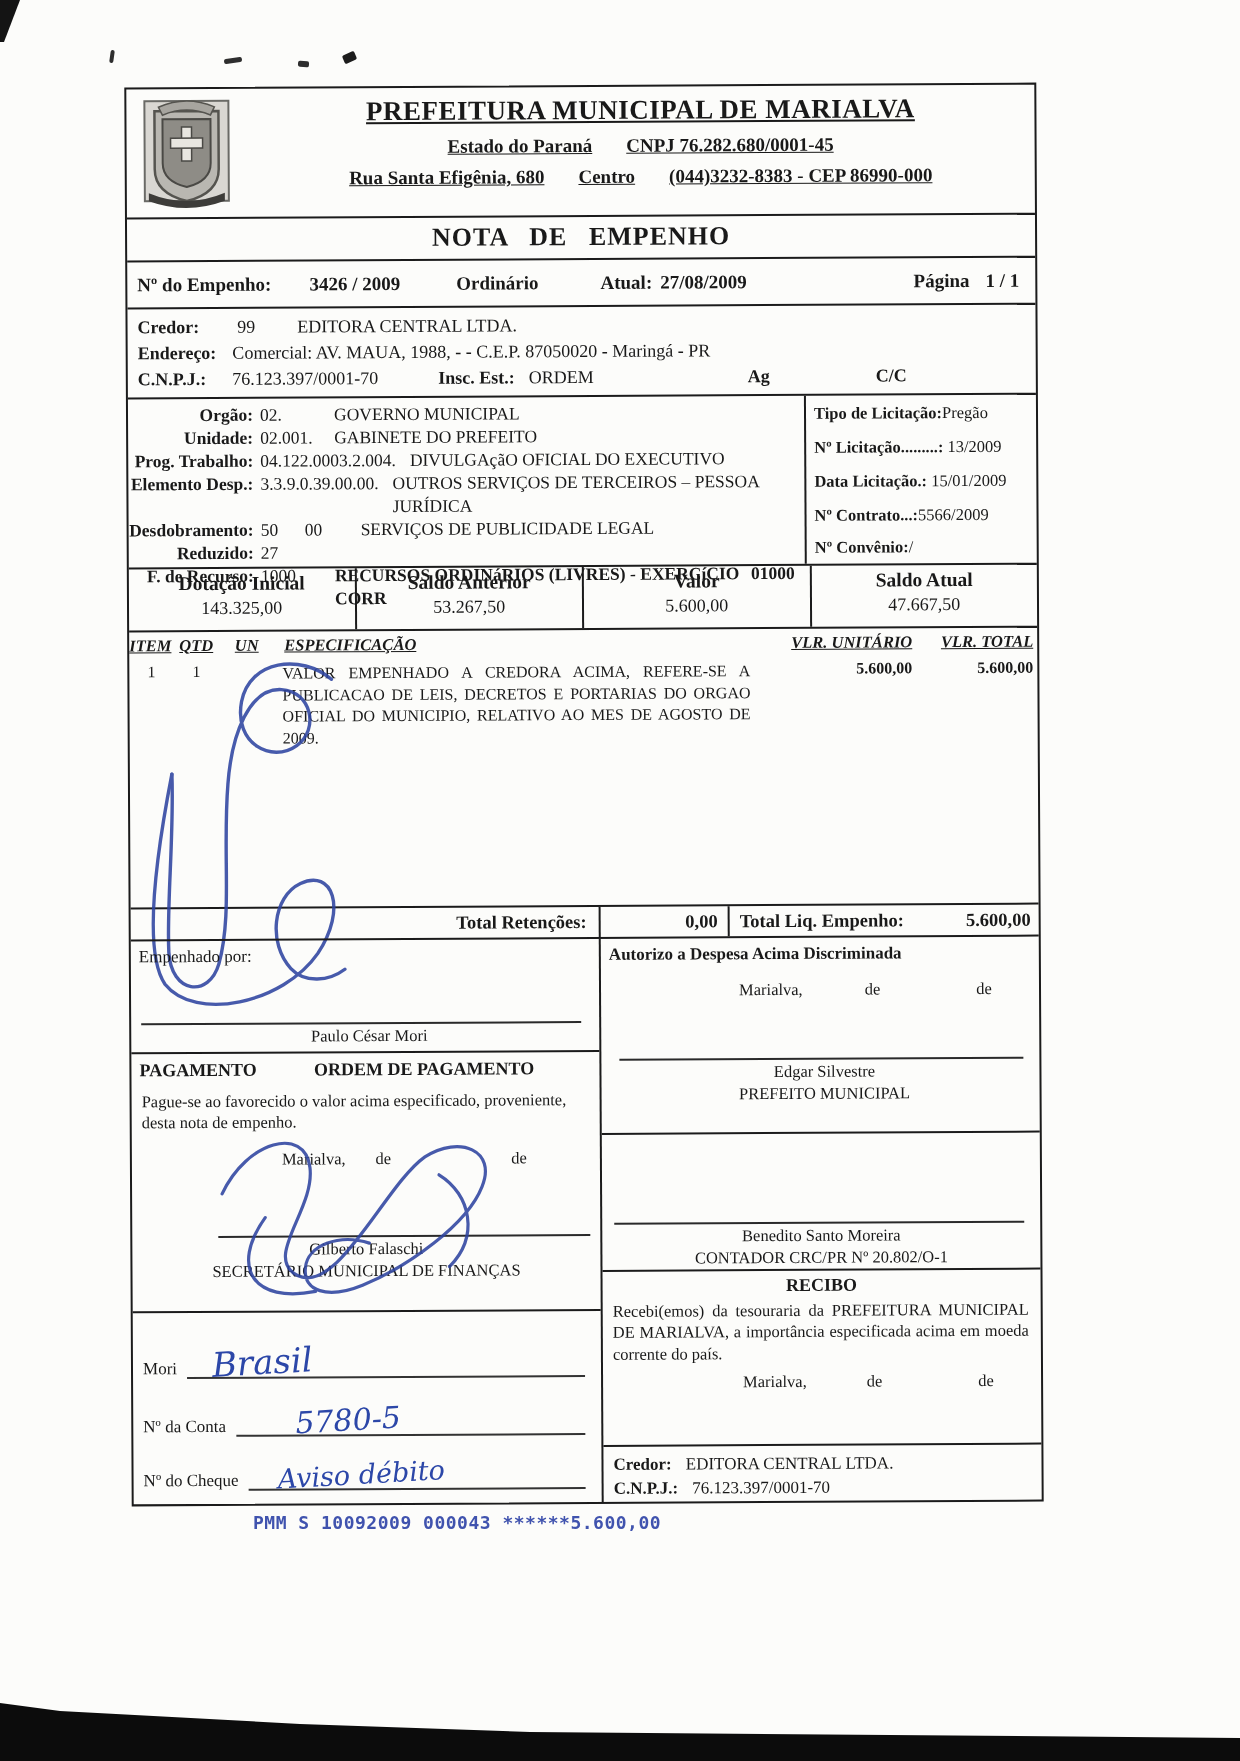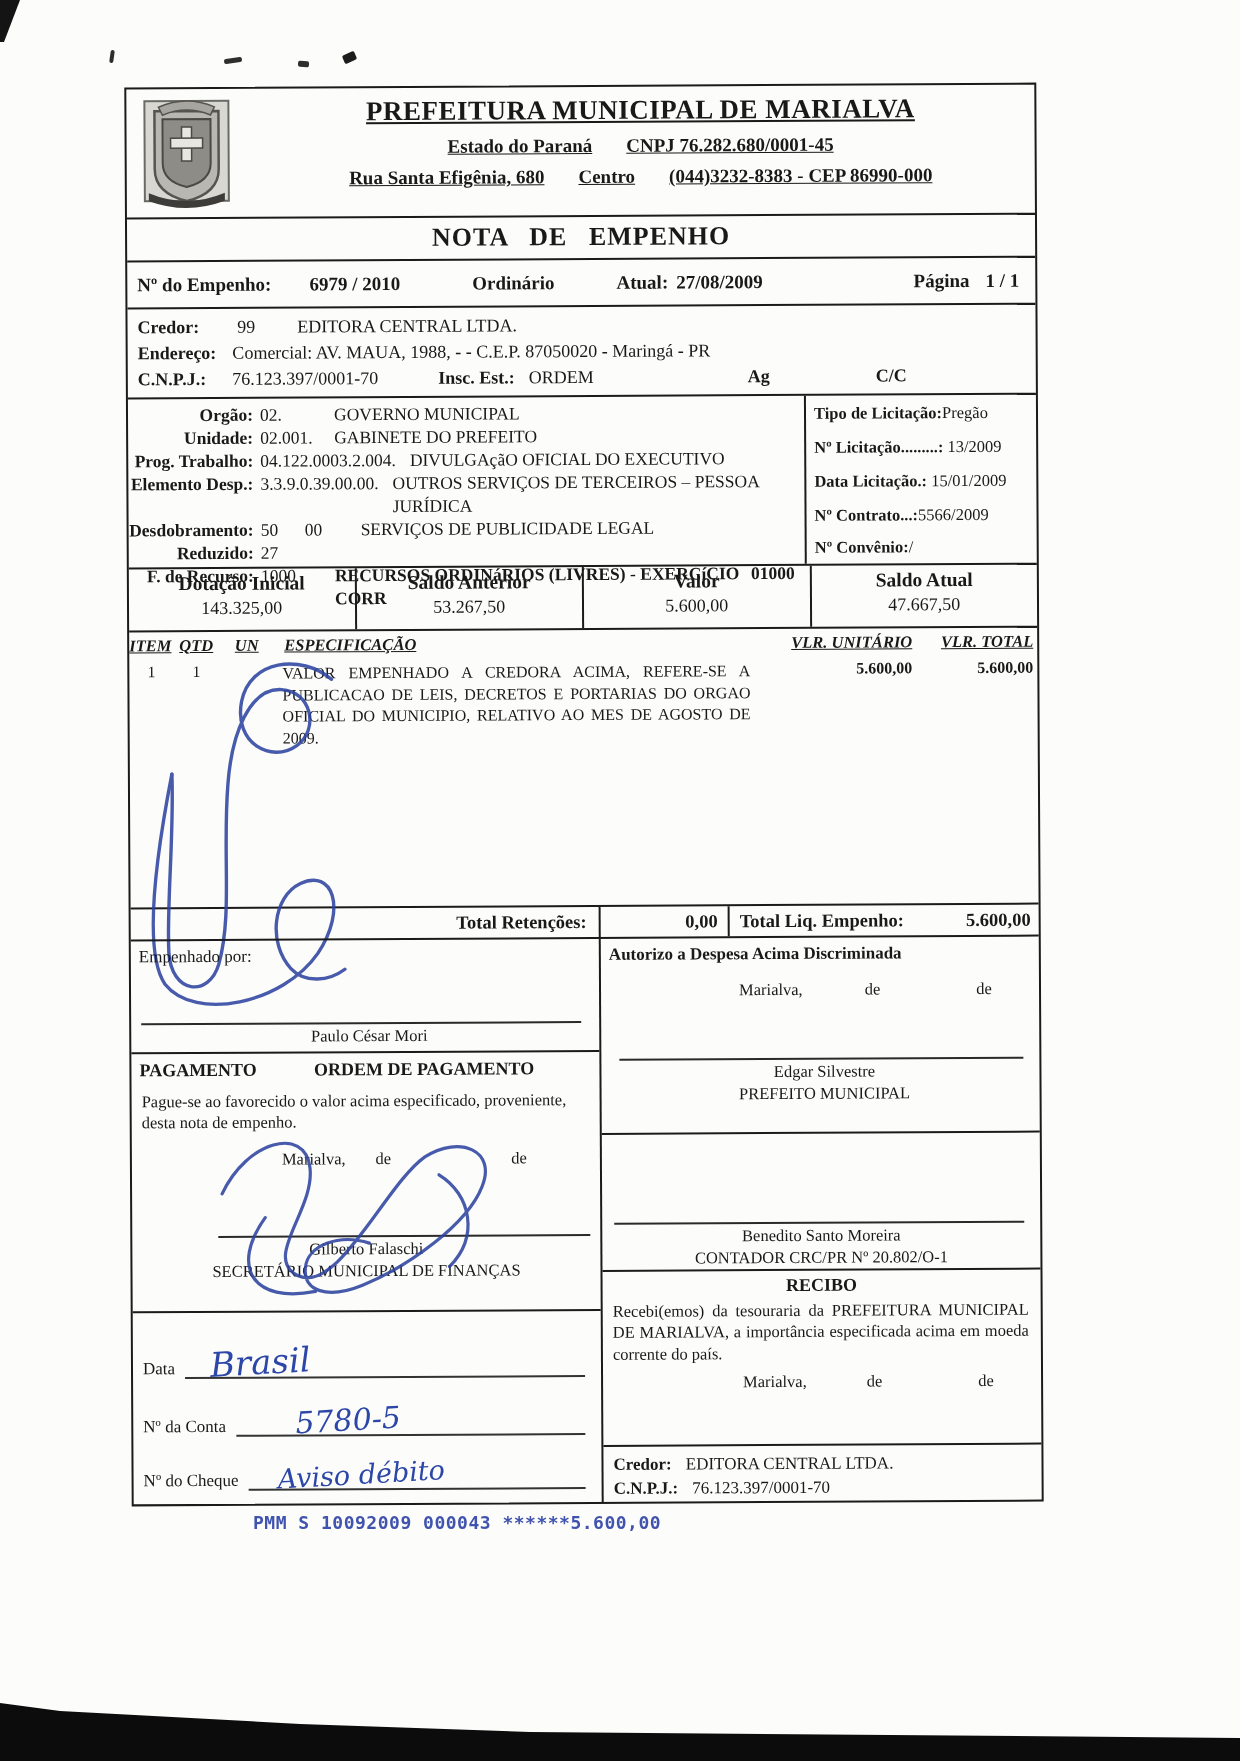--- a/index.html
+++ b/index.html
@@ -22,21 +22,21 @@
   .org-name { font-size: 27px; font-weight: bold; text-decoration: underline; letter-spacing: 0.5px; }
   .h-line { display: flex; justify-content: center; gap: 34px; margin-top: 9px; font-size: 19px; font-weight: bold; }
   .h-line span { text-decoration: underline; }
 
   
   .sec-title { height: 43px; text-align: center; font-size: 26px; font-weight: bold; word-spacing: 14px; padding-top: 5px; letter-spacing: 1px; }
 
   
   .sec-emp { height: 47px; display: flex; align-items: center; font-size: 19px; font-weight: bold; padding: 0 10px; }
   .emp-num { margin-left: 38px; }
-  .emp-tipo { margin-left: 72px; }
+  .emp-tipo { margin-left: 56px; }
   .emp-datal { margin-left: 62px; }
   .emp-data { margin-left: 8px; }
   .emp-pagl { margin-left: auto; }
   .emp-pag { margin-left: 16px; margin-right: 6px; }
 
   
   .sec-credor { height: 90px; padding: 5px 0 0 0; font-size: 18px; }
   .cr-line { display: flex; height: 26px; align-items: center; position: relative; padding-left: 10px; }
   .b { font-weight: bold; }
   .cr-code { margin-left: 38px; }
@@ -185,21 +185,21 @@
           <span>Centro</span>
           <span>(044)3232-8383  -  CEP 86990-000</span>
         </div>
       </div>
     </div>
 
     <div class="sec sec-title">NOTA DE EMPENHO</div>
 
     <div class="sec sec-emp">
       <span>Nº do Empenho:</span>
-      <span class="emp-num">6979 / 2010</span>
+      <span class="emp-num">3426 / 2009</span>
       <span class="emp-tipo">Ordinário</span>
       <span class="emp-datal">Atual:</span>
       <span class="emp-data">27/08/2009</span>
       <span class="emp-pagl">Página</span>
       <span class="emp-pag">1 / 1</span>
     </div>
 
     <div class="sec sec-credor">
       <div class="cr-line">
         <span class="b">Credor:</span>
@@ -361,21 +361,21 @@
             <g fill="none" stroke="#2e44a0" stroke-width="3.2" stroke-linecap="round" opacity="0.88">
               <path d="M 15 78 C 40 25, 98 10, 103 52 C 108 94, 55 142, 90 160 C 130 180, 178 70, 218 42 C 253 20, 290 36, 275 72 C 260 110, 200 152, 155 170 C 120 184, 95 176, 98 152 C 100 130, 132 118, 162 128"></path>
               <path d="M 58 102 C 22 152, 46 188, 108 176"></path>
               <path d="M 232 60 C 264 80, 272 122, 242 152"></path>
             </g>
           </svg>
         </div>
 
         <div class="box-banco">
           <div class="b-row">
-            <span class="b-label">Data</span>
+            <span class="b-label">Mori</span>
             <span class="b-line">
               <span class="hand hand-banco">Brasil</span>
             </span>
           </div>
           <div class="b-row" style="margin-top:34px;">
             <span class="b-label">Nº da Conta</span>
             <span class="b-line">
               <span class="hand hand-conta">5780-5</span>
             </span>
           </div>

